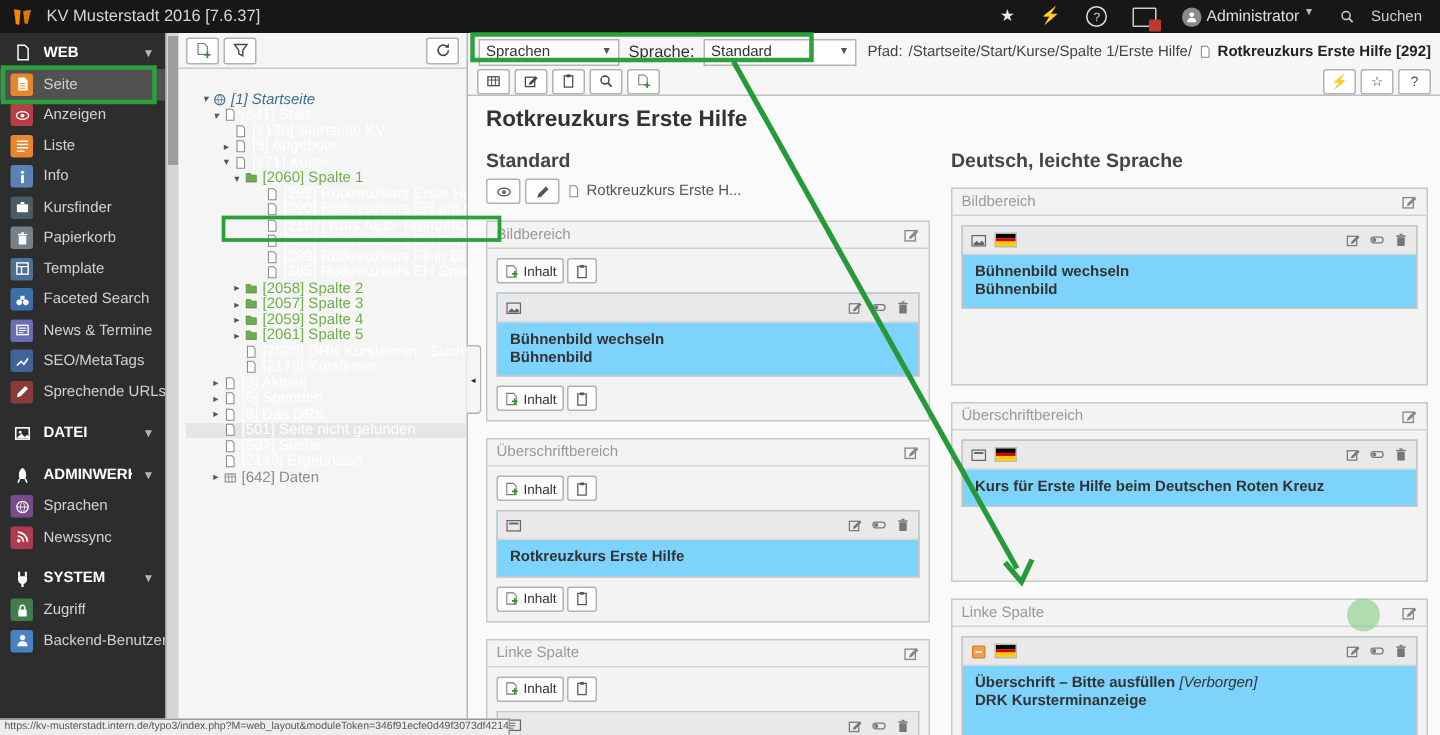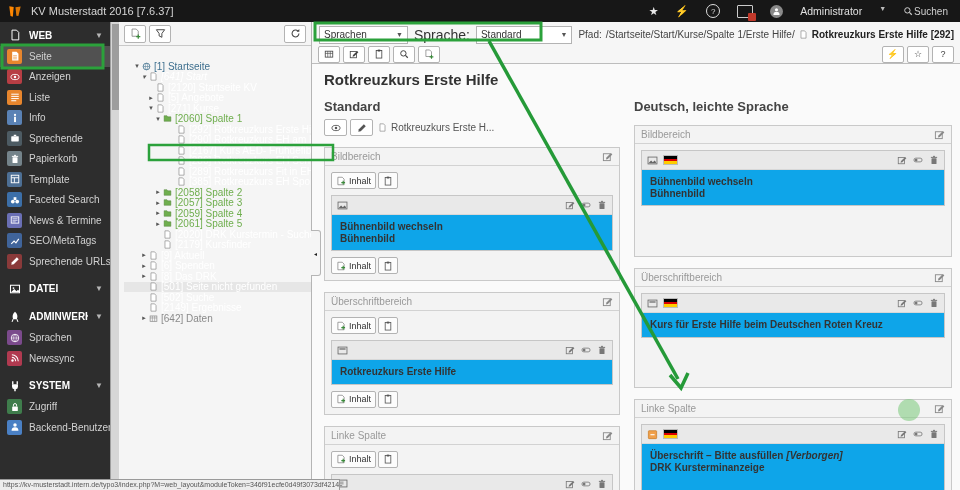--- a/index.html
+++ b/index.html
@@ -10,26 +10,26 @@
 
   
   .topbar{left:0;top:0;width:960px;height:22px;background:#171717;display:flex;align-items:center;z-index:5}
   .t3logo{width:14px;height:14px;margin:0 9px 0 8px;color:#ff8700}
   .tb-title{font-size:11px;color:#d6d6d6}
   .tb-right{margin-left:auto;display:flex;align-items:center;gap:17px;padding-right:12px}
   .tb-ic{color:#e8e8e8;font-size:11px;line-height:11px;cursor:pointer}
   .tb-help{width:12px;height:12px;border:1px solid #ddd;border-radius:50%;display:flex;align-items:center;justify-content:center;font-size:8px;color:#ddd}
   .tb-badgeic{position:relative;width:14px;height:11px;border:1px solid #ccc;border-radius:1px}
   .tb-badge{position:absolute;right:-4px;bottom:-4px;width:8px;height:8px;background:#c0392b;border-radius:1px}
-  .tb-user{display:flex;gap:17px;cursor:pointer}
+  .tb-user{display:flex;gap:3px;cursor:pointer}
   .avatar{width:13px;height:13px;border-radius:50%;background:#8a8a8a;display:flex;align-items:center;justify-content:center;color:#fff}
   .avatar svg{width:9px;height:9px}
   .tb-user-label{font-size:10.5px;color:#e0e0e0}
   .tb-car{font-size:7px;color:#bbb}
-  .tb-search{display:flex;gap:1px;color:#cfcfcf;cursor:pointer}
+  .tb-search{display:flex;gap:11px;color:#cfcfcf;cursor:pointer}
   .tb-search svg{width:10px;height:10px;color:#cfcfcf}
 
   
   .sidebar{left:0;top:22px;width:110px;height:468px;background:#2d2d2d;overflow:hidden}
   .sb-row{display:flex;align-items:center;gap:7px;padding-left:7px;cursor:pointer}
   .sb-row.item{height:20.5px;color:#d2d2d2;font-size:10px}
   .sb-row.item.active{background:#515151}
   .sb-row.header{height:22px;margin-top:6px;color:#fff;font-weight:bold;font-size:10px}
   .sb-row.header:first-child{margin-top:2px}
   .mod-icon{width:15px;height:15px;border-radius:2px;display:flex;align-items:center;justify-content:center;flex:none;background:transparent}
@@ -67,21 +67,21 @@
              border-radius:0 3px 3px 0;display:flex;align-items:center;justify-content:center;font-size:6px;color:#222;cursor:pointer;z-index:4}
 
   
   .main{left:312px;top:22px;width:648px;height:468px;background:#fafafa}
   .docheader{height:41px;background:#f6f6f6;border-bottom:1px solid #bdbdbd}
   .dh-row1{height:21px;display:flex;align-items:center;padding:2px 6px 0 7px;gap:6px}
   .select{height:16px;border:1px solid #b3b3b3;background:#fff;font-size:10px;display:flex;align-items:center;justify-content:space-between;padding:0 4px;color:#333;cursor:pointer}
   .sel-view{width:84px}
   .sel-lang{width:92px}
   .car{font-size:7px;color:#555;margin-left:6px}
-  .dh-label{font-size:14px;color:#333}
+  .dh-label{font-size:11px;color:#333}
   .dh-path{margin-left:auto;font-size:10px;color:#444;display:flex;align-items:center;gap:4px;white-space:nowrap}
   .dh-path .cur{font-weight:bold;color:#222}
   .dh-path svg{width:9px;height:9px;color:#fff}
   .dh-row2{height:18px;display:flex;align-items:center;padding:0 6px;gap:3px}
   .dbtn{width:20px;height:15px;background:#fff;border:1px solid #b3b3b3;border-radius:2px;display:flex;align-items:center;justify-content:center;color:#444;font-size:9px;cursor:pointer}
   .dbtn svg{width:10px;height:10px}
 
   .content{position:absolute;left:0;right:0;top:41px;bottom:0;overflow:hidden;padding:4px 8px 0 12px}
   .page-title{font-size:15px;font-weight:bold;color:#333;margin:4px 0 11px}
   .cols{display:flex;gap:14px}
@@ -100,33 +100,33 @@
   .sec-edit{margin-left:auto;color:#888;cursor:pointer}
   .sec-edit svg{width:11px;height:11px}
   .sec-body{border-top:1px solid #d2d2d2;padding:6px}
   .rb1{min-height:100px}
   .rb2{min-height:88px}
   .inhalt-row{display:flex;gap:2px;margin-bottom:6px}
   .inhalt-btn{height:15px;border:1px solid #b3b3b3;background:#fcfcfc;border-radius:2px;display:flex;align-items:center;gap:3px;font-size:9px;color:#333;padding:0 4px;cursor:pointer}
   .inhalt-btn svg{width:10px;height:10px}
   .icon-btn-sm{width:18px;height:15px;border:1px solid #b3b3b3;background:#fcfcfc;border-radius:2px;display:flex;align-items:center;justify-content:center;color:#555;cursor:pointer}
   .icon-btn-sm svg{width:10px;height:10px}
-  .element{border:1px solid #c6c6c6;background:#0ea5e9;margin-bottom:6px}
+  .element{border:1px solid #c6c6c6;background:#7dd3fc;margin-bottom:6px}
   .el-head{height:18px;background:#e9e9e9;display:flex;align-items:center;padding:0 5px;gap:5px;border-bottom:1px solid #d8d8d8}
   .el-type{color:#666}
   .el-type svg{width:11px;height:11px}
   .flag{width:13px;height:8px;display:flex;flex-direction:column;flex:none;border:0.5px solid #bbb}
   .flag div{flex:1}
   .f-black{background:#000}.f-red{background:#d00}.f-gold{background:#fc0}
   .el-actions{margin-left:auto;display:flex;gap:6px;color:#777}
   .el-actions span{cursor:pointer}
   .el-actions svg{width:10px;height:10px}
   .el-body{padding:6px 8px;font-size:10px;line-height:11.5px;color:#333}
   .el-line.b{font-weight:bold}
-  .sfx{font-style:italic;font-weight:bold;margin-left:3px}
+  .sfx{font-style:italic;font-weight:normal;margin-left:3px}
 
   
   .statusbar{left:0;top:479px;width:336px;height:11px;background:#ededed;border-top:1px solid #9a9a9a;border-right:1px solid #9a9a9a;
              font-size:7px;color:#555;line-height:10px;padding-left:3px;white-space:nowrap;overflow:hidden;z-index:6}
 
   
   .overlay{position:absolute;left:0;top:0;width:960px;height:490px;pointer-events:none;z-index:40}
 </style>
 </head>
 <body>
@@ -356,21 +356,21 @@
       </span>
       <span class="sb-label">Info</span>
 
     </div>
       <div class="sb-row item">
       <span class="mod-icon" style="background: rgb(77, 91, 99);">
         <svg>
             <use href="#sym-case"></use>
           </svg>
       </span>
-      <span class="sb-label">Sprechende</span>
+      <span class="sb-label">Kursfinder</span>
 
     </div>
       <div class="sb-row item">
       <span class="mod-icon" style="background: rgb(116, 131, 138);">
         <svg>
             <use href="#sym-trash"></use>
           </svg>
       </span>
       <span class="sb-label">Papierkorb</span>
 
@@ -503,21 +503,21 @@
       </span>
     <span class="t-spacer"></span>
     <span class="tbtn">
         <svg>
           <use href="#sym-refresh"></use>
         </svg>
       </span>
   </div>
   <div class="tree-list">
 
-      <div class="tr-row icon-globe arrow-down" style="padding-left: 9px;">
+      <div class="tr-row icon-globe arrow-down" style="padding-left: 9px; font-style: italic;">
       <span class="arrow"></span>
       <span class="tr-icon">
           <svg>
             <use href="#sym-globe"></use>
           </svg>
         </span>
       <span class="tr-label">[1] Startseite</span>
     </div>
       <div class="tr-row icon-page arrow-down" style="padding-left: 16px; font-style: italic;">
       <span class="arrow"></span>

